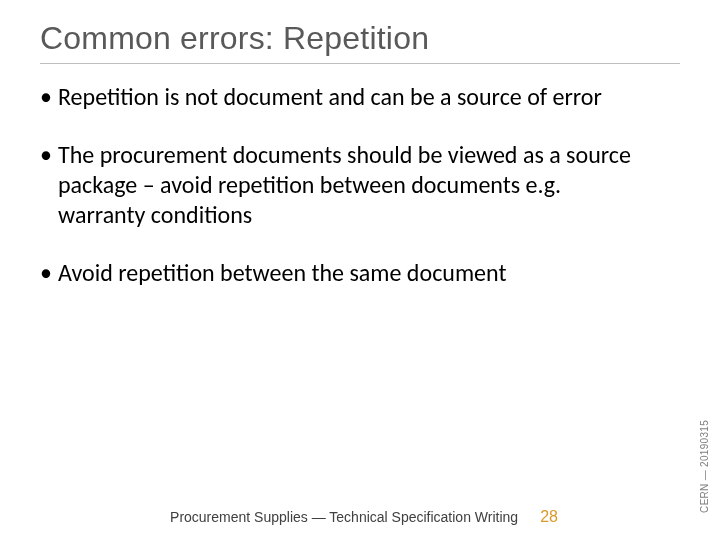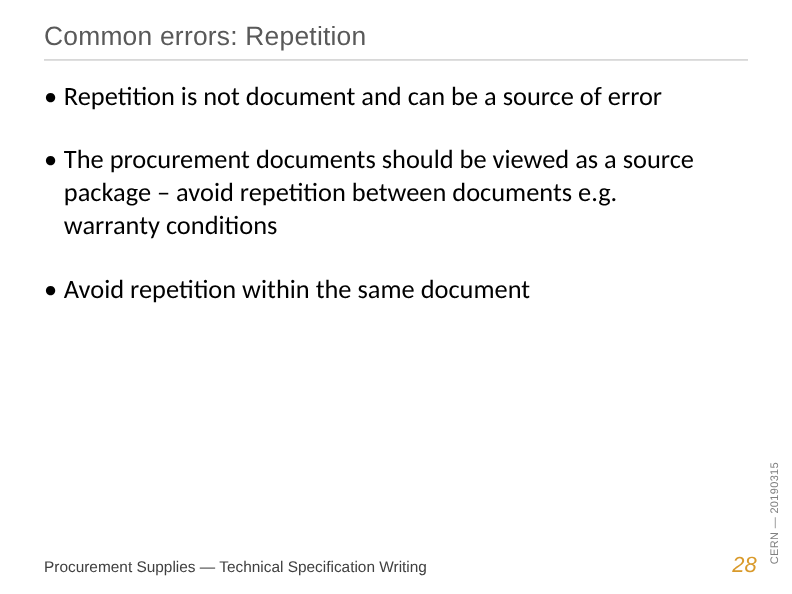--- a/index.html
+++ b/index.html
@@ -1,46 +1,46 @@
 <!DOCTYPE html>
 <html><head>
 <meta charset="utf-8">
 <style>
   * { margin: 0; padding: 0; box-sizing: border-box; }
   html, body { width: 720px; height: 540px; background: #fff; font-family: Arial, Helvetica, sans-serif; color: #000; }
   .slide { position: relative; width: 720px; height: 540px; padding: 20px 40px 0 40px; }
-  .title { font-size: 24px; font-weight: 400; color: #595959; letter-spacing: 0.2px; margin-bottom: 6px; }
+  .title { font-size: 32px; font-weight: 400; color: #595959; letter-spacing: 0.2px; margin-bottom: 6px; }
   .rule { border: none; border-top: 1px solid #bfbfbf; margin: 0 0 18px 0; }
   .content { padding-right: 30px; }
   .bullet { display: flex; font-size: 24px; line-height: 1.25; margin-bottom: 28px; font-family: Calibri, Arial, sans-serif; }
   .bullet .dot { width: 18px; flex: 0 0 18px; }
   .bullet .txt { flex: 1; }
   .sidetext { position: absolute; right: 10px; bottom: 120px; transform: rotate(-90deg); transform-origin: right bottom; font-size: 10px; color: #7f7f7f; letter-spacing: 0.3px; }
-  .footer { position: absolute; left: 0; right: 0; bottom: 14px; display: flex; align-items: baseline; justify-content: space-between; padding: 0 32px 0 40px; gap: 22px; }
+  .footer { position: absolute; left: 0; right: 0; bottom: 14px; display: flex; align-items: baseline; justify-content: center; padding: 0 32px 0 40px; gap: 22px; }
   .footer-text { font-size: 14px; color: #404040; }
-  .page-no { font-size: 20px; color: #d99a2b; font-weight: 500; font-style: italic; }
+  .page-no { font-size: 16px; color: #d99a2b; font-weight: 500; }
 </style>
 </head>
 <body>
 
 <div class="slide">
   <h1 class="title">Common errors: Repetition</h1>
   <hr class="rule">
   <div class="content">
     <div class="bullet">
       <span class="dot">•</span>
       <span class="txt">Repetition is not document and can be a source of error</span>
     </div>
     <div class="bullet">
       <span class="dot">•</span>
       <span class="txt">The procurement documents should be viewed as a source package – avoid repetition between documents e.g. warranty conditions</span>
     </div>
     <div class="bullet">
       <span class="dot">•</span>
-      <span class="txt">Avoid repetition within the same document</span>
+      <span class="txt">Avoid repetition between the same document</span>
     </div>
   </div>
   <div class="sidetext">CERN — 20190315</div>
   <div class="footer">
     <span class="footer-text">Procurement Supplies — Technical Specification Writing</span>
     <span class="page-no">28</span>
   </div>
 </div>
 
 </body></html>

